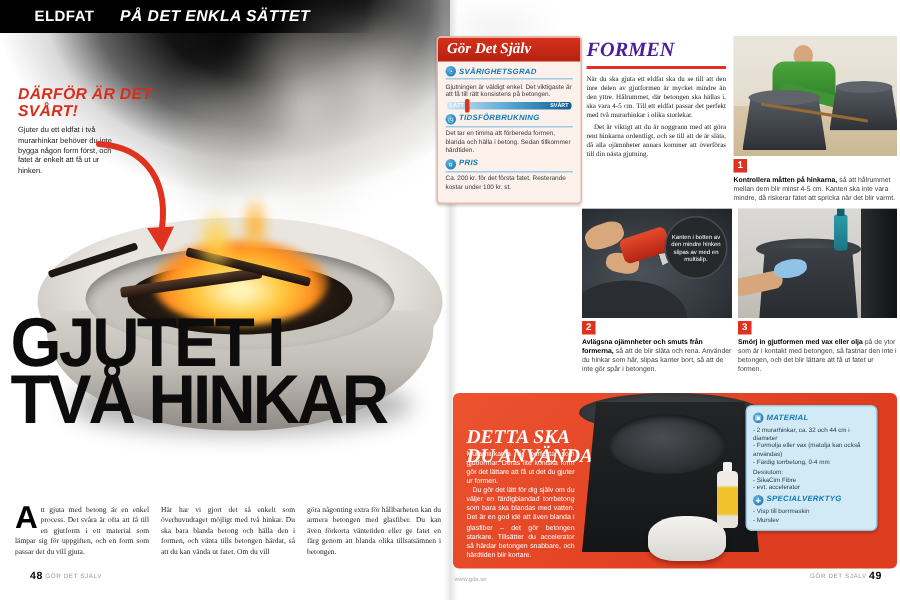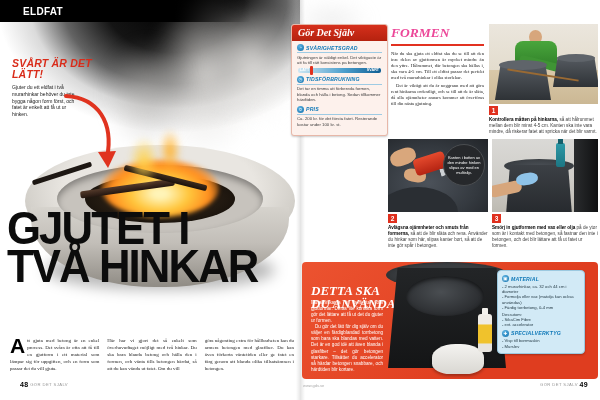--- a/index.html
+++ b/index.html
@@ -92,21 +92,21 @@
   .isec p{margin:0;font-size:4.3px;line-height:1.3;color:#3a3a3a;}
   .scale{position:relative;height:5px;margin:2px 1px 1px;border-radius:2px;
     background:linear-gradient(90deg,#cfe7f3,#4d9fcd 55%,#0f5e93);}
   .scale .lab{position:absolute;top:0.5px;font-size:3.6px;color:#fff;font-weight:bold;}
   .scale .ll{left:2px;} .scale .lr{right:2px;}
   .scale .mark{position:absolute;left:15%;top:-2px;width:2.5px;height:9px;background:#e0301e;border-radius:1px;}
 
   
   .formen{position:absolute;left:391px;top:25px;width:93px;}
   .formen h2{margin:0;font-family:"Liberation Serif",serif;font-style:italic;
-    font-weight:bold;font-size:13.5px;color:#ec4899;}
+    font-weight:bold;font-size:13.5px;color:#4c1d95;}
   .formen .rule{height:1.5px;background:#e23120;margin:3px 0 5px;}
   .formen p{margin:0;font-family:"Liberation Serif",serif;font-size:4.7px;
     line-height:1.32;text-align:justify;color:#1c1c1c;}
   .formen p + p{text-indent:5px;margin-top:1px;}
 
   
   .step{position:absolute;}
   .sphoto{position:relative;width:100%;overflow:hidden;background:#ddd;}
   .badge{width:9px;height:9px;background:#e0301e;color:#fff;font-weight:bold;font-size:6.5px;
     display:flex;align-items:center;justify-content:center;margin:2px 0;}
@@ -209,23 +209,24 @@
       <div class="log log1"></div>
       <div class="log log2"></div>
       <div class="log log3"></div>
       <div class="flame fl1"></div>
       <div class="flame fl2"></div>
     </div>
   </div>
 
   <div class="banner-strip"></div>
   <div class="kicker">ELDFAT</div>
+  <div class="tagline">PÅ DET ENKLA SÄTTET</div>
 
   <div class="why">
-    <h3>SVÅRT ÄR DET LÄTT!</h3>
+    <h3>DÄRFÖR ÄR DET SVÅRT!</h3>
     <p>Gjuter du ett eldfat i två murarhinkar behöver du inte bygga någon form först, och fatet är enkelt att få ut ur hinken.</p>
   </div>
   <svg class="arrow-svg" width="60" height="85" viewBox="0 0 60 85">
     <path d="M4 6 C 36 8, 52 32, 45 68" fill="none" stroke="#e0331f" stroke-width="4" stroke-linecap="round"></path>
     <path d="M36 62 L46 78 L54 61 Z" fill="#e0331f"></path>
   </svg>
 
   <div class="headline">
     <div>GJUTET I</div>
     <div>TVÅ HINKAR</div>

